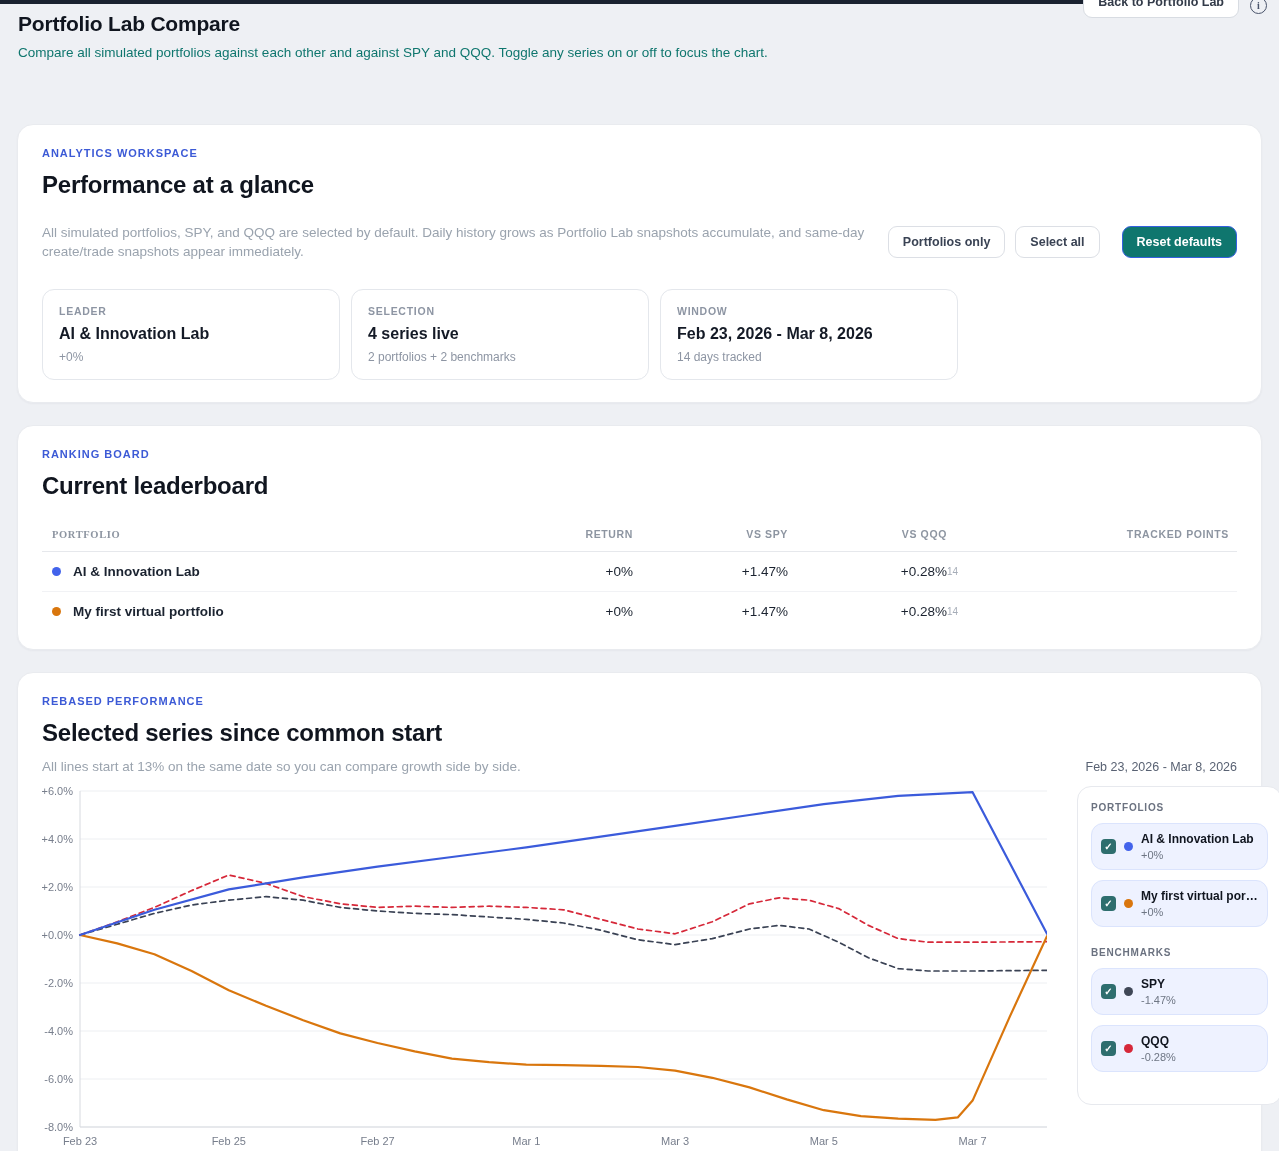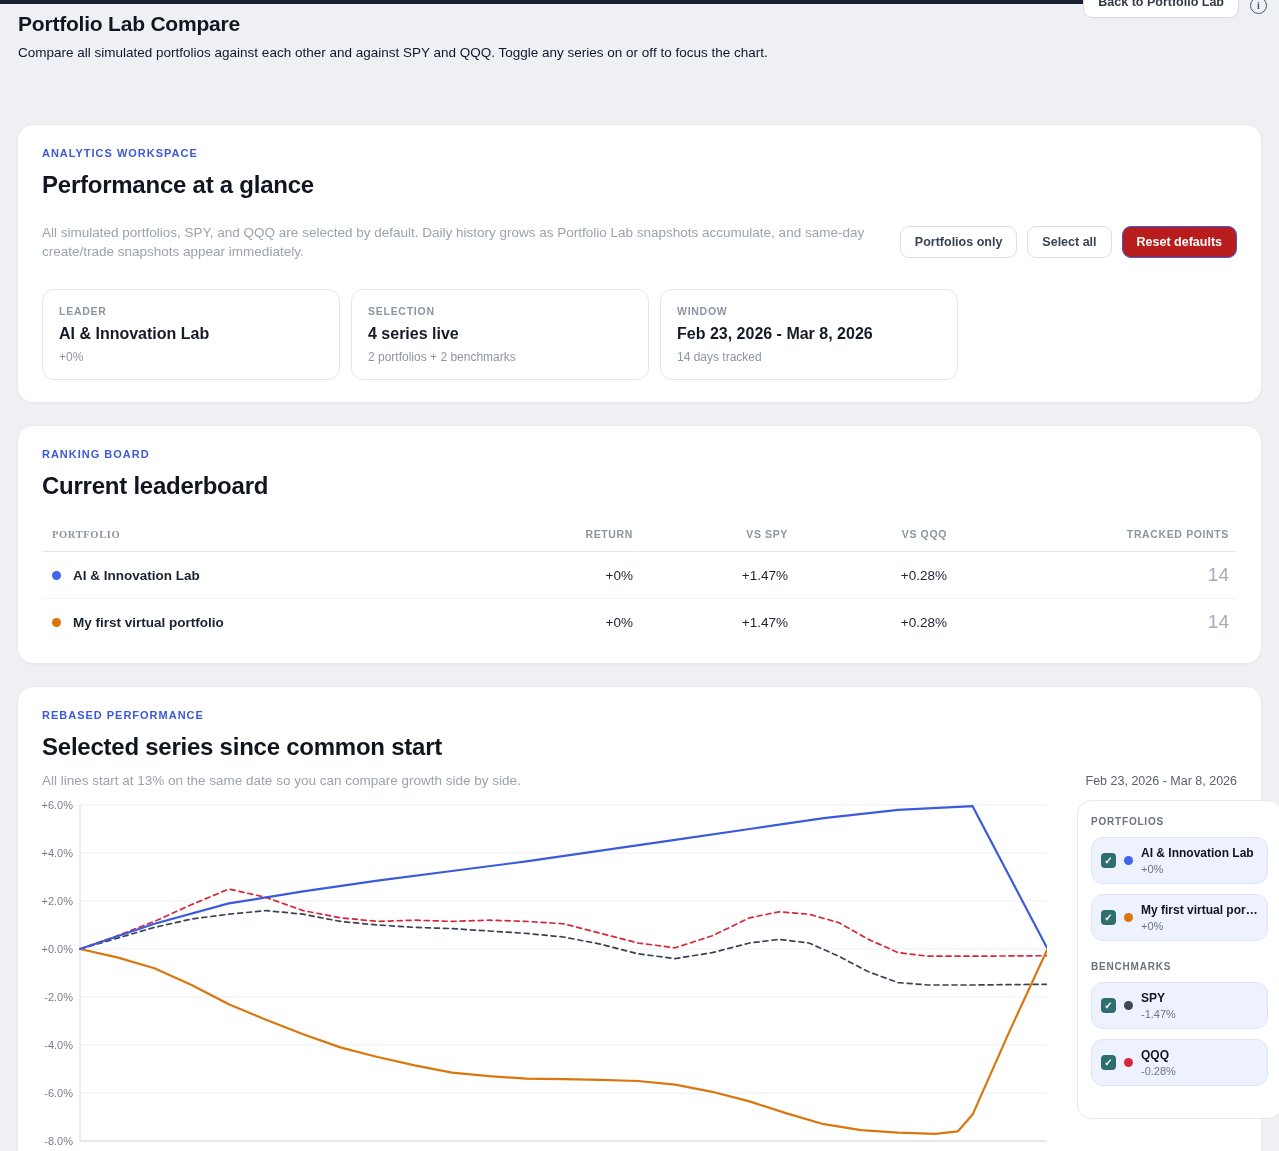--- a/index.html
+++ b/index.html
@@ -18,58 +18,58 @@
     padding:8px 14px; font-size:12.5px; font-weight:600; color:#333b49; cursor:pointer;
   }
   .info-ic {
     position:absolute; top:-3px; right:12px;
     width:17px; height:17px; border:1.6px solid #49536a; border-radius:50%;
     display:flex; align-items:center; justify-content:center;
     font-size:10px; font-weight:700; color:#49536a; font-family:"Liberation Serif", serif;
   }
   .page-head { padding:12px 18px 0 18px; }
   .page-title { font-size:21px; font-weight:700; color:#10151f; letter-spacing:-0.01em; }
-  .page-sub { margin-top:9px; font-size:13.5px; color:#0f172a; }
+  .page-sub { margin-top:9px; font-size:13.5px; color:#0f766e; }
 
   .wrap { padding:0 17px; }
   .card {
     background:#fff; border:1px solid #e9ebef; border-radius:16px;
     box-shadow:0 1px 2px rgba(16,24,40,0.04);
     padding:22px 24px;
   }
   .eyebrow { font-size:11px; font-weight:700; letter-spacing:0.09em; color:#3c5ad6; text-transform:uppercase; }
   .card h2 { margin-top:12px; font-size:24px; font-weight:700; color:#10151f; letter-spacing:-0.01em; }
 
   
   .card-glance { margin-top:64px; }
   .glance-row { display:flex; margin-top:24px; align-items:center; }
   .glance-desc { width:935px; font-size:13.5px; line-height:19px; color:#9aa3ae; }
   .glance-actions { margin-left:auto; display:flex; gap:10px; align-items:flex-start; }
   .btn {
     background:#fff; border:1px solid #dcdfe5; border-radius:9px;
     padding:8px 14px; font-size:12.5px; font-weight:600; color:#3a4354; cursor:pointer; white-space:nowrap;
     font-family:"Liberation Sans", sans-serif;
   }
-  .btn.primary { background:#b91c1c; border-color:#3560e0; color:#fff; }
+  .btn.primary { background:#0f766e; border-color:#3560e0; color:#fff;margin-left:12px; }
   .stats-row { display:flex; gap:11px; margin-top:20px; }
   .stat-box { width:298px; border:1px solid #e4e7ec; border-radius:12px; padding:15px 16px;margin-top:8px; }
   .stat-label { font-size:10.5px; font-weight:600; letter-spacing:0.07em; color:#8d95a3; text-transform:uppercase; }
   .stat-value { margin-top:8px; font-size:16px; font-weight:700; color:#141a26; }
   .stat-sub { margin-top:7px; font-size:12px; color:#8d95a3; }
 
   
   .card-board { margin-top:22px; padding-bottom:18px; }
   .tbl { margin-top:18px; }
   .tbl-row { display:grid; grid-template-columns:1fr 120px 155px 159px 282px; align-items:center; }
   .tbl-head { padding:10px 8px 11px 10px; border-bottom:1px solid #e6e8ec; }
   .tbl-head span { font-size:10.5px; font-weight:600; letter-spacing:0.06em; color:#8d95a1; text-transform:uppercase; }
   .tbl-body-row { padding:12px 8px 12px 10px; border-bottom:1px solid #f1f2f5; }
   .tbl-body-row:last-child { border-bottom:none; }
   .cell-num { text-align:right; font-size:13.5px; color:#1b2330; }
-  .cell-muted { text-align:right; font-size:19px; color:#a6adb8; }
+  .cell-muted { font-size:10px; color:#a6adb8; }
   .tbl-head .cell-num, .tbl-head .cell-muted { font-size:10.5px; color:#8d95a1; }
   .pf-name { display:flex; align-items:center; gap:12px; font-size:13.5px; font-weight:600; color:#1b2330; }
   .dot { width:9px; height:9px; border-radius:50%; flex:0 0 auto; }
 
   
   .card-rebased { margin-top:22px; padding-bottom:18px; }
   .rebased-subrow { display:flex; margin-top:12px; align-items:baseline; }
   .rebased-sub { font-size:13.5px; color:#9aa3ae; }
   .rebased-range { margin-left:auto; font-size:12.5px; color:#596273; }
   .chart-row { display:flex; gap:30px; margin-top:12px; }

